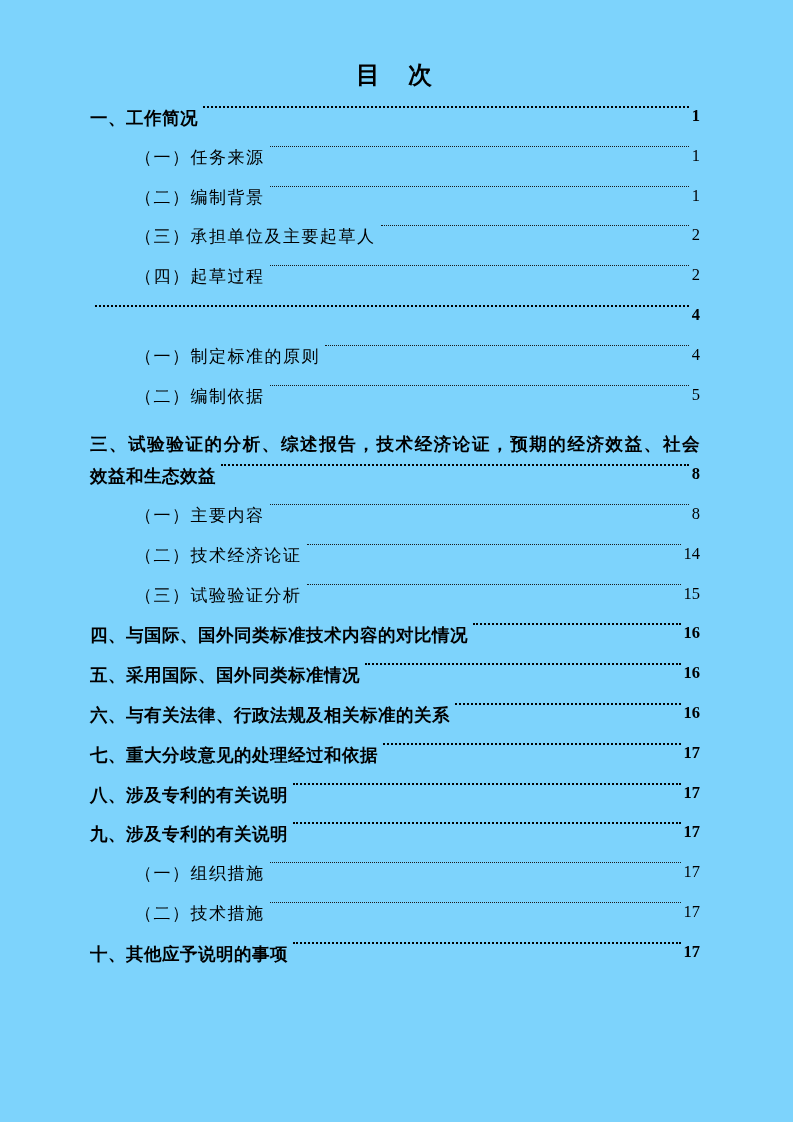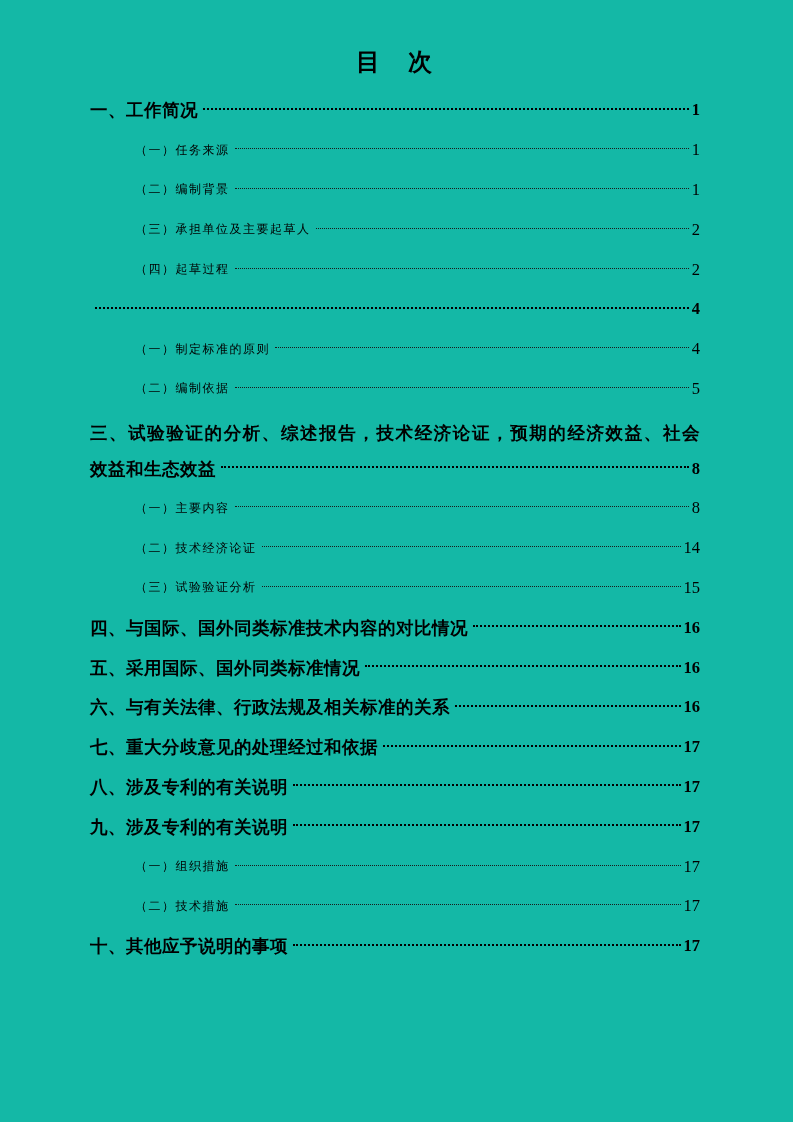--- a/index.html
+++ b/index.html
@@ -6,51 +6,51 @@
   html, body { width: 793px; height: 1122px; }
   body {
     background: #ffffff;
     color: #000000;
     font-family: "Liberation Sans", sans-serif;
     overflow: hidden;
   }
   .page {
     width: 793px;
     height: 1122px;
-    padding: 48px 93px 0 90px;
-    background: #14b8a6;
+    padding: 61px 93px 0 90px;
+    background: #7dd3fc;
   }
   .doc-title {
     text-align: center;
     font-size: 24px;
     line-height: 28px;
     font-weight: bold;
     letter-spacing: 2px;
     margin-bottom: 17px;
     font-family: "Liberation Sans", sans-serif;
   }
   .toc { width: 100%; }
   .toc-row {
     display: flex;
-    align-items: center;
+    align-items: flex-start;
     height: 39.8px;
     padding-bottom: 5px;
     width: 100%;
   }
   .toc-row .entry-text { white-space: nowrap; }
   .level1 .entry-text {
     font-weight: bold;
     font-size: 17.5px;
     font-family: "Liberation Sans", sans-serif;
     letter-spacing: 0.5px;
   }
   .level2 { padding-left: 45px; }
   .level2 .entry-text {
     font-weight: normal;
-    font-size: 12px;
+    font-size: 17px;
     font-family: Liberation Serif, serif;
     letter-spacing: 1.5px;
   }
   .leader {
     flex: 1;
     min-width: 8px;
     margin: 0 3px 3px 5px;
     border-bottom: 2.6px dotted #000000;
   }
   .level2 .leader {

